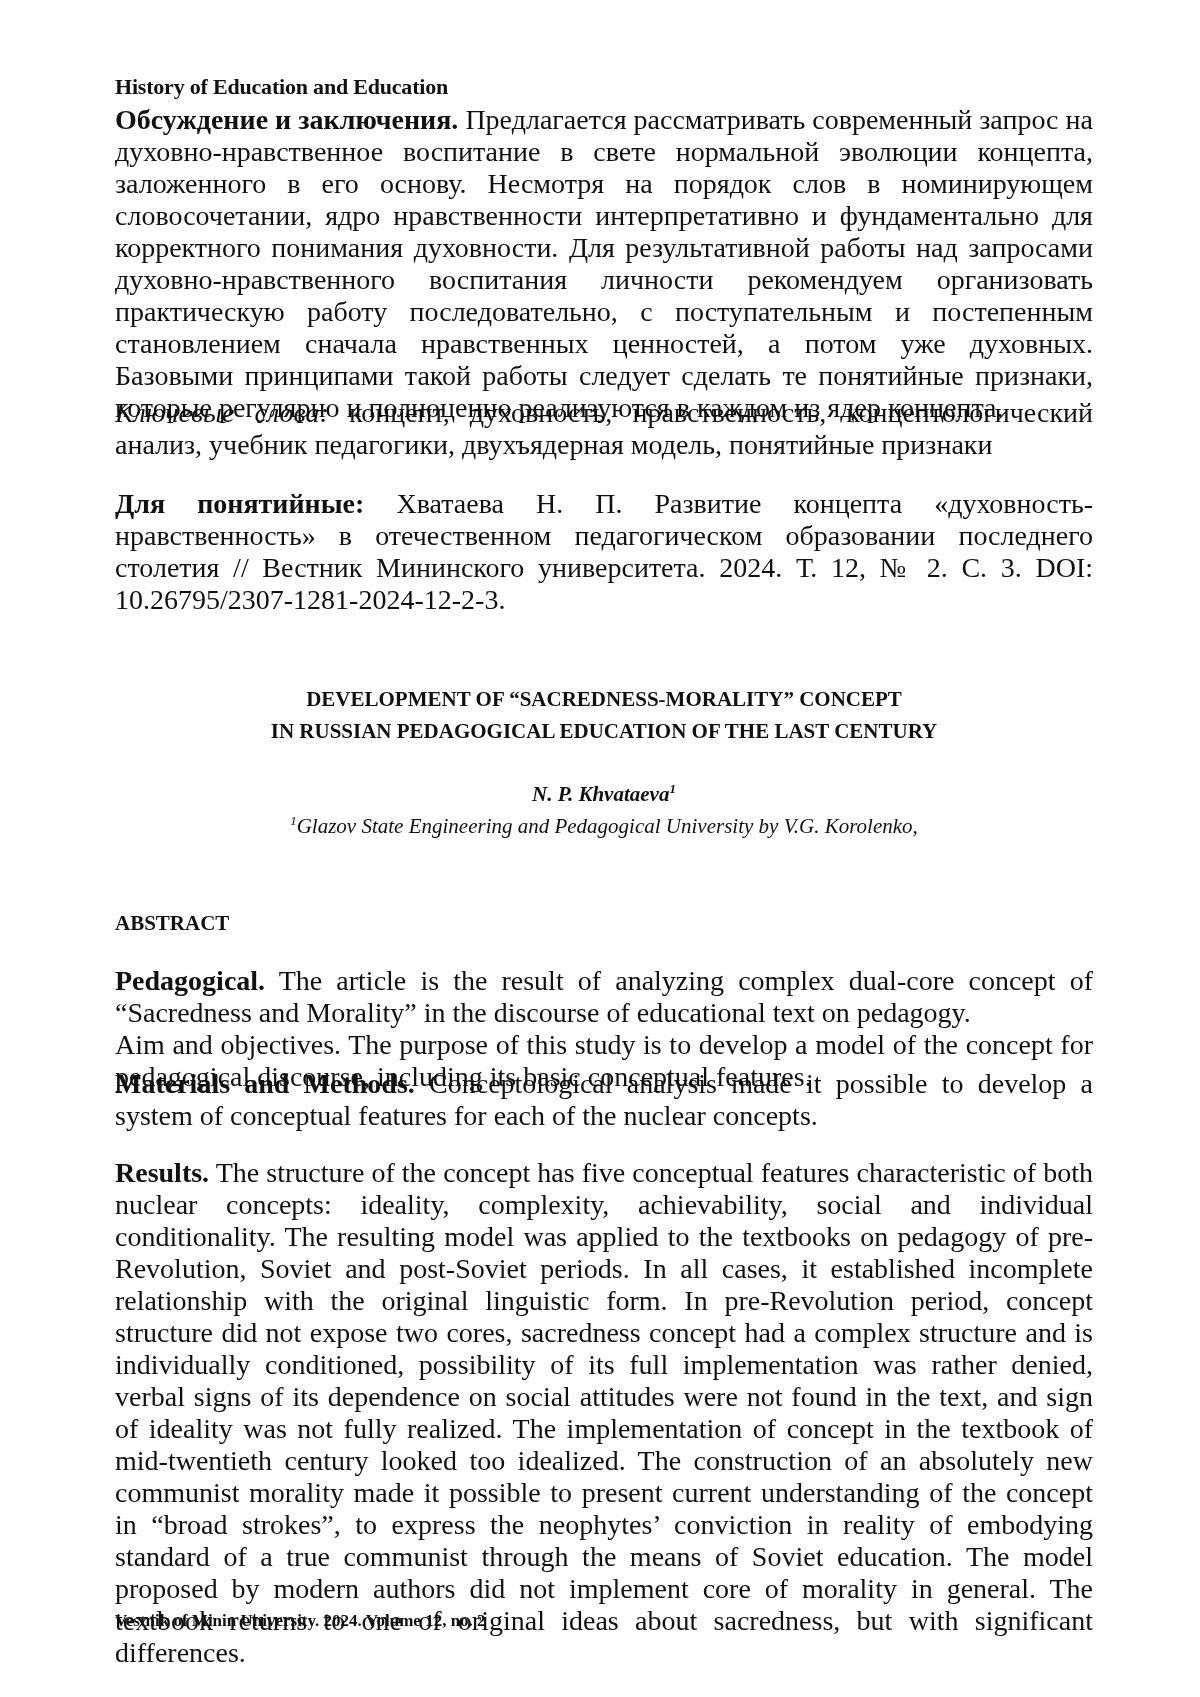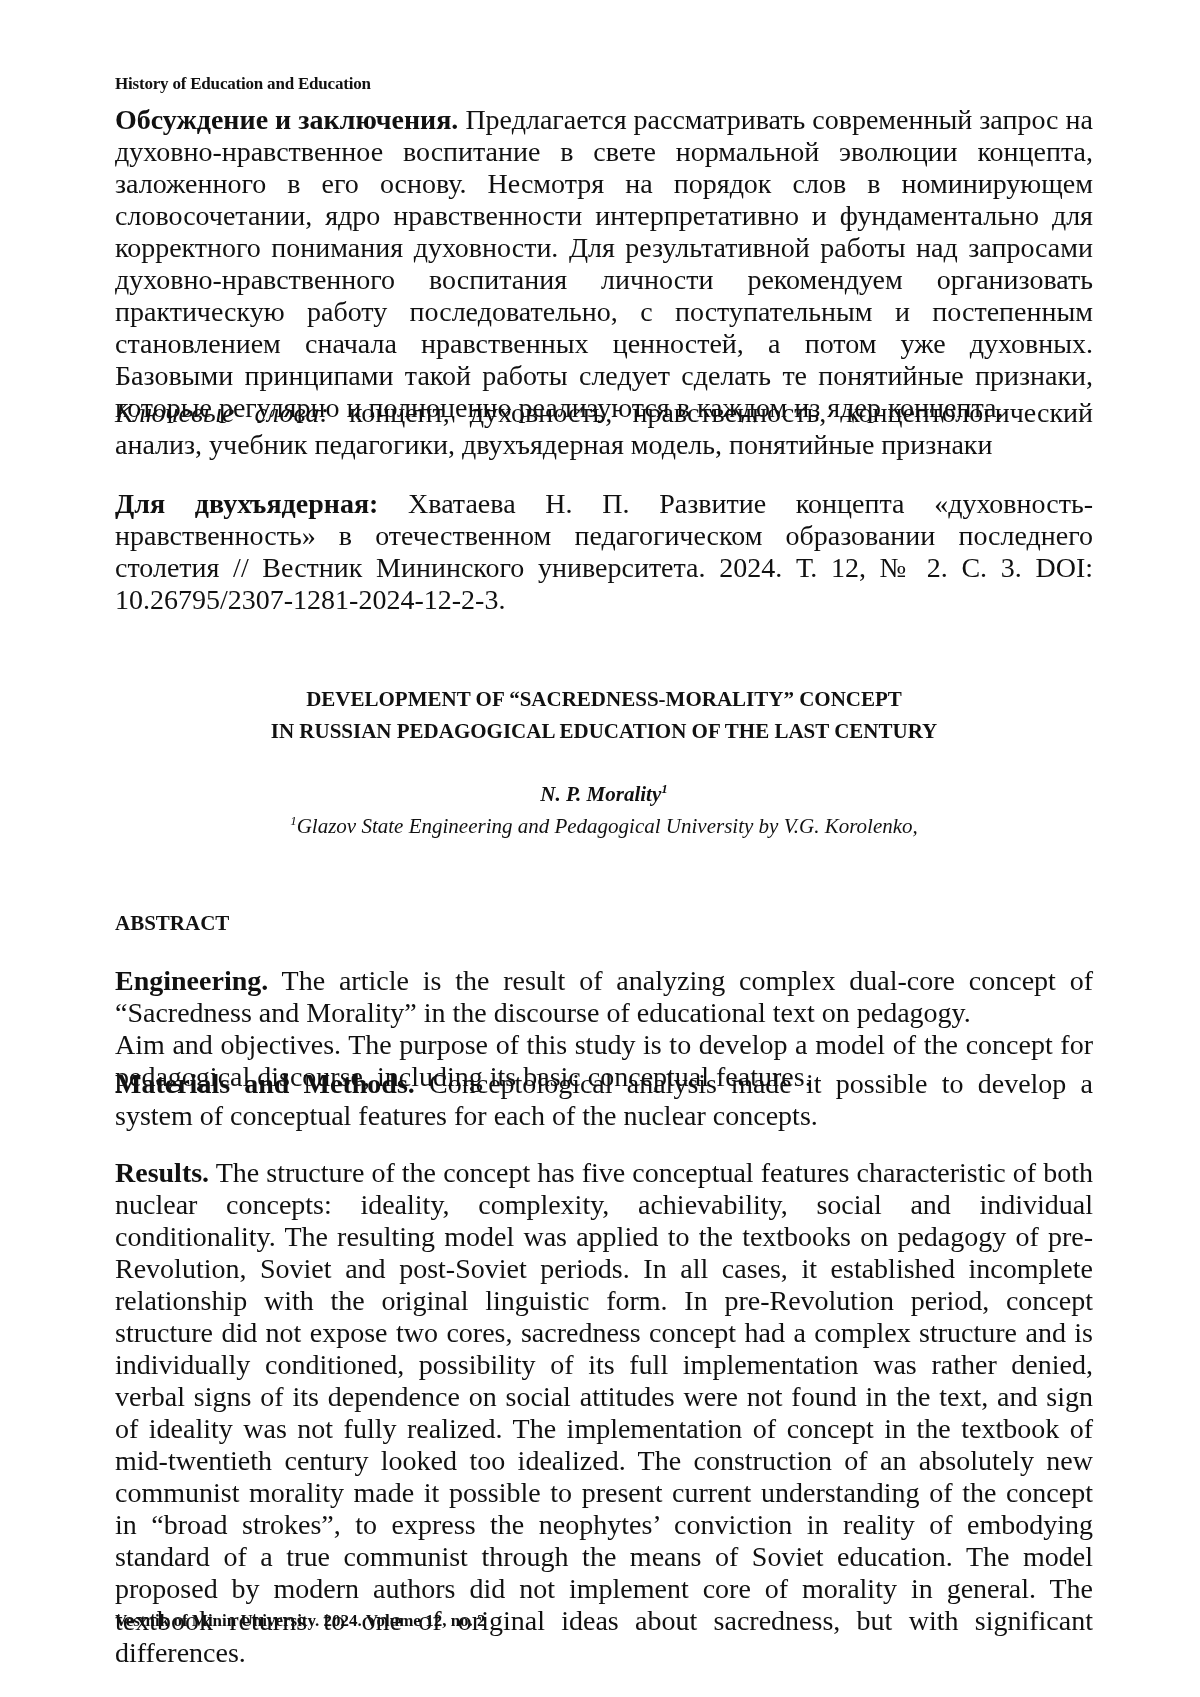--- a/index.html
+++ b/index.html
@@ -3,21 +3,21 @@
   <meta charset="utf-8">
   <style>
     html, body { margin: 0; padding: 0; background: #ffffff; }
     body {
       width: 1200px; height: 1697px; position: relative; overflow: hidden;
       font-family: "Liberation Serif", serif; color: #111111;
     }
     .page { position: absolute; left: 115px; top: 0; width: 978px; }
     .running-head {
       position: absolute; top: 74px; left: 0;
-      font-size: 17px; font-weight: bold; letter-spacing: -0.2px;
+      font-size: 22px; font-weight: bold; letter-spacing: -0.2px;
     }
     .para {
       position: absolute; left: 0; width: 978px;
       font-size: 28px; line-height: 32px; text-align: justify;
       text-align-last: left; margin: 0;
     }
     .b { font-weight: bold; }
     .i { font-style: italic; }
     .title {
       position: absolute; left: 0; width: 978px; top: 683px;
@@ -40,35 +40,35 @@
 <body>
 
 <div class="page">
 
   <div class="running-head">History of Education and Education</div>
 
   <p class="para" style="top:104px;"><span class="b">Обсуждение и заключения.</span><span> Предлагается рассматривать современный запрос на духовно-нравственное воспитание в свете нормальной эволюции концепта, заложенного в его основу. Несмотря на порядок слов в номинирующем словосочетании, ядро нравственности интерпретативно и фундаментально для корректного понимания духовности. Для результативной работы над запросами духовно-нравственного воспитания личности рекомендуем организовать практическую работу последовательно, с поступательным и постепенным становлением сначала нравственных ценностей, а потом уже духовных. Базовыми принципами такой работы следует сделать те понятийные признаки, которые регулярно и полноценно реализуются в каждом из ядер концепта.</span></p>
 
   <p class="para" style="top:397px;"><span class="i">Ключевые слова:</span><span> концепт, духовность, нравственность, концептологический анализ, учебник педагогики, двухъядерная модель, понятийные признаки</span></p>
 
-  <p class="para" style="top:488px;"><span class="b">Для двухъядерная:</span><span> Хватаева Н. П. Развитие концепта «духовность-нравственность» в отечественном педагогическом образовании последнего столетия // Вестник Мининского университета. 2024. Т. 12, № 2. С. 3. DOI: 10.26795/2307-1281-2024-12-2-3.</span></p>
+  <p class="para" style="top:488px;"><span class="b">Для понятийные:</span><span> Хватаева Н. П. Развитие концепта «духовность-нравственность» в отечественном педагогическом образовании последнего столетия // Вестник Мининского университета. 2024. Т. 12, № 2. С. 3. DOI: 10.26795/2307-1281-2024-12-2-3.</span></p>
 
   <div class="title">
     <div>DEVELOPMENT OF “SACREDNESS-MORALITY” CONCEPT</div>
     <div>IN RUSSIAN PEDAGOGICAL EDUCATION OF THE LAST CENTURY</div>
   </div>
 
   <div class="author">
-    <div class="b"><span>N. P. Morality</span><sup>1</sup></div>
+    <div class="b"><span>N. P. Khvataeva</span><sup>1</sup></div>
     <div><sup>1</sup><span>Glazov State Engineering and Pedagogical University by V.G. Korolenko,</span></div>
   </div>
 
   <div class="abstract-head">ABSTRACT</div>
 
-  <p class="para" style="top:965px;"><span class="b">Engineering.</span><span> The article is the result of analyzing complex dual-core concept of “Sacredness and Morality” in the discourse of educational text on pedagogy.</span></p>
+  <p class="para" style="top:965px;"><span class="b">Pedagogical.</span><span> The article is the result of analyzing complex dual-core concept of “Sacredness and Morality” in the discourse of educational text on pedagogy.</span></p>
 
   <p class="para" style="top:1029px;">Aim and objectives. The purpose of this study is to develop a model of the concept for pedagogical discourse, including its basic conceptual features.</p>
 
   <p class="para" style="top:1068px;"><span class="b">Materials and Methods.</span><span> Conceptological analysis made it possible to develop a system of conceptual features for each of the nuclear concepts.</span></p>
 
   <p class="para" style="top:1157px;"><span class="b">Results.</span><span> The structure of the concept has five conceptual features characteristic of both nuclear concepts: ideality, complexity, achievability, social and individual conditionality. The resulting model was applied to the textbooks on pedagogy of pre-Revolution, Soviet and post-Soviet periods. In all cases, it established incomplete relationship with the original linguistic form. In pre-Revolution period, concept structure did not expose two cores, sacredness concept had a complex structure and is individually conditioned, possibility of its full implementation was rather denied, verbal signs of its dependence on social attitudes were not found in the text, and sign of ideality was not fully realized. The implementation of concept in the textbook of mid-twentieth century looked too idealized. The construction of an absolutely new communist morality made it possible to present current understanding of the concept in “broad strokes”, to express the neophytes’ conviction in reality of embodying standard of a true communist through the means of Soviet education. The model proposed by modern authors did not implement core of morality in general. The textbook returns to one of original ideas about sacredness, but with significant differences.</span></p>
 
   <div class="footer">Vestnik of Minin University. 2024. Volume 12, no. 2</div>
 </div>
 

